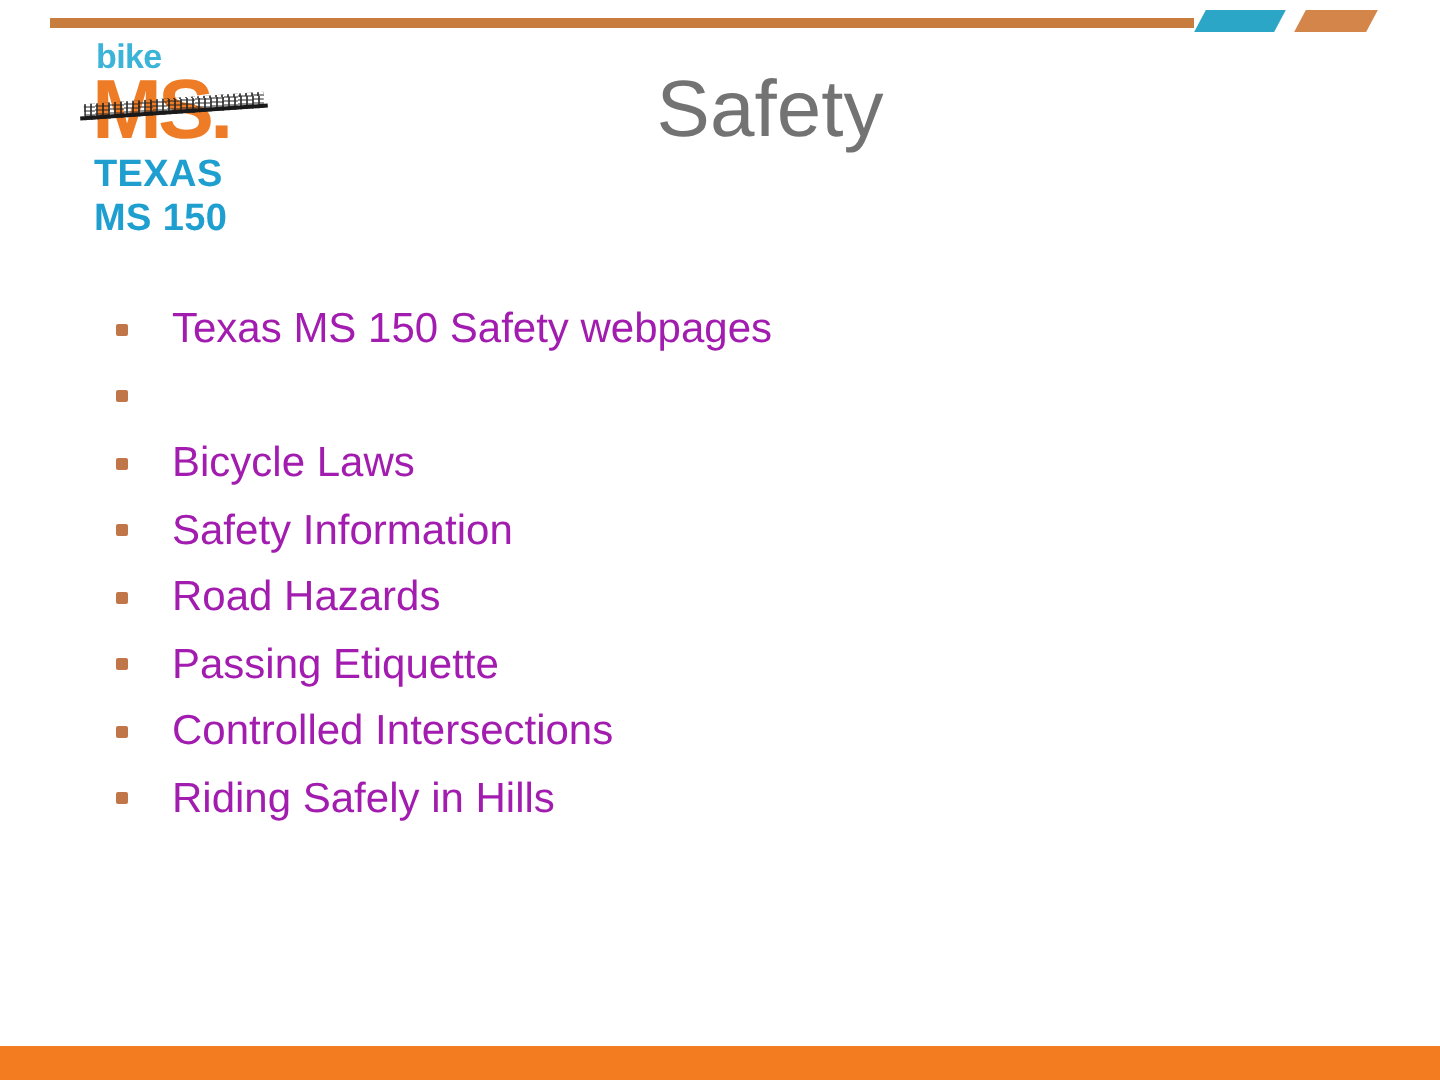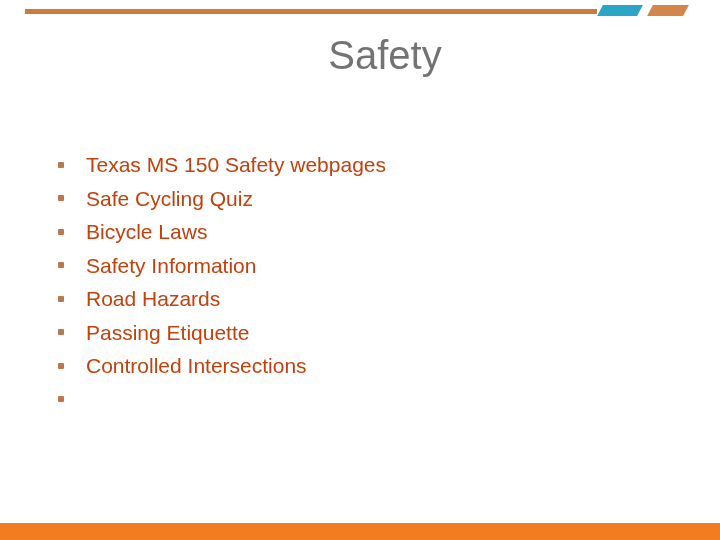--- a/index.html
+++ b/index.html
@@ -163,21 +163,21 @@
     width: 6px;
     height: 6px;
     background: #c1764a;
     border-radius: 1px;
     margin-right: 22px;
     margin-left: 8px;
     flex: 0 0 auto;
   }
   .bullet-text {
     font-size: 21px;
-    color: #c2410c;
+    color: #a21caf;
     line-height: 1.2;
     white-space: nowrap;
   }
 
   
   #bottom-bar {
     position: absolute;
     left: 0;
     bottom: 0;
     width: 720px;
@@ -189,31 +189,40 @@
 <body>
 
 <div id="slide">
 
   <div id="top-deco">
     <div class="deco-line"></div>
     <div class="deco-slash blue"></div>
     <div class="deco-slash orange"></div>
   </div>
 
+  <div id="logo">
+    <div class="logo-bike">bike</div>
+    <div class="logo-ms-wrap">
+      <div class="logo-ms">MS.</div>
+      <div class="logo-strike-texture"></div>
+      <div class="logo-strike"></div>
+    </div>
+    <div class="logo-texas">TEXAS</div>
+    <div class="logo-ms150">MS 150</div>
+  </div>
 
   <div id="title">Safety</div>
 
   <div id="bullets">
     <div class="bullet-row">
       <span class="bullet-dot"></span>
       <span class="bullet-text">Texas MS 150 Safety webpages</span>
     </div>
     <div class="bullet-row">
       <span class="bullet-dot"></span>
-      <span class="bullet-text">Safe Cycling Quiz</span>
     </div>
     <div class="bullet-row">
       <span class="bullet-dot"></span>
       <span class="bullet-text">Bicycle Laws</span>
     </div>
     <div class="bullet-row">
       <span class="bullet-dot"></span>
       <span class="bullet-text">Safety Information</span>
     </div>
     <div class="bullet-row">
@@ -223,18 +232,19 @@
     <div class="bullet-row">
       <span class="bullet-dot"></span>
       <span class="bullet-text">Passing Etiquette</span>
     </div>
     <div class="bullet-row">
       <span class="bullet-dot"></span>
       <span class="bullet-text">Controlled Intersections</span>
     </div>
     <div class="bullet-row">
       <span class="bullet-dot"></span>
+      <span class="bullet-text">Riding Safely in Hills</span>
     </div>
   </div>
 
   <div id="bottom-bar"></div>
 
 </div>
 
 </body></html>

